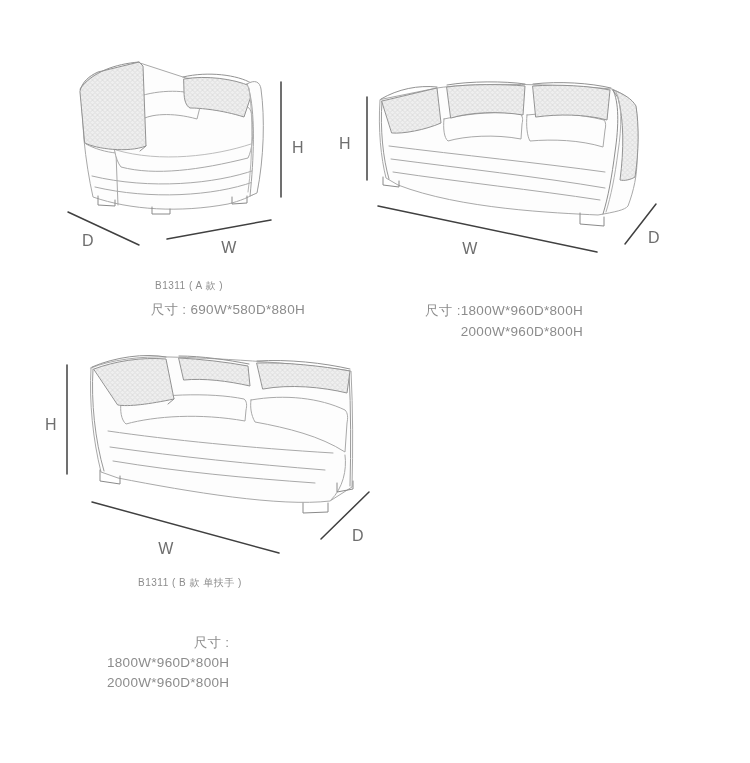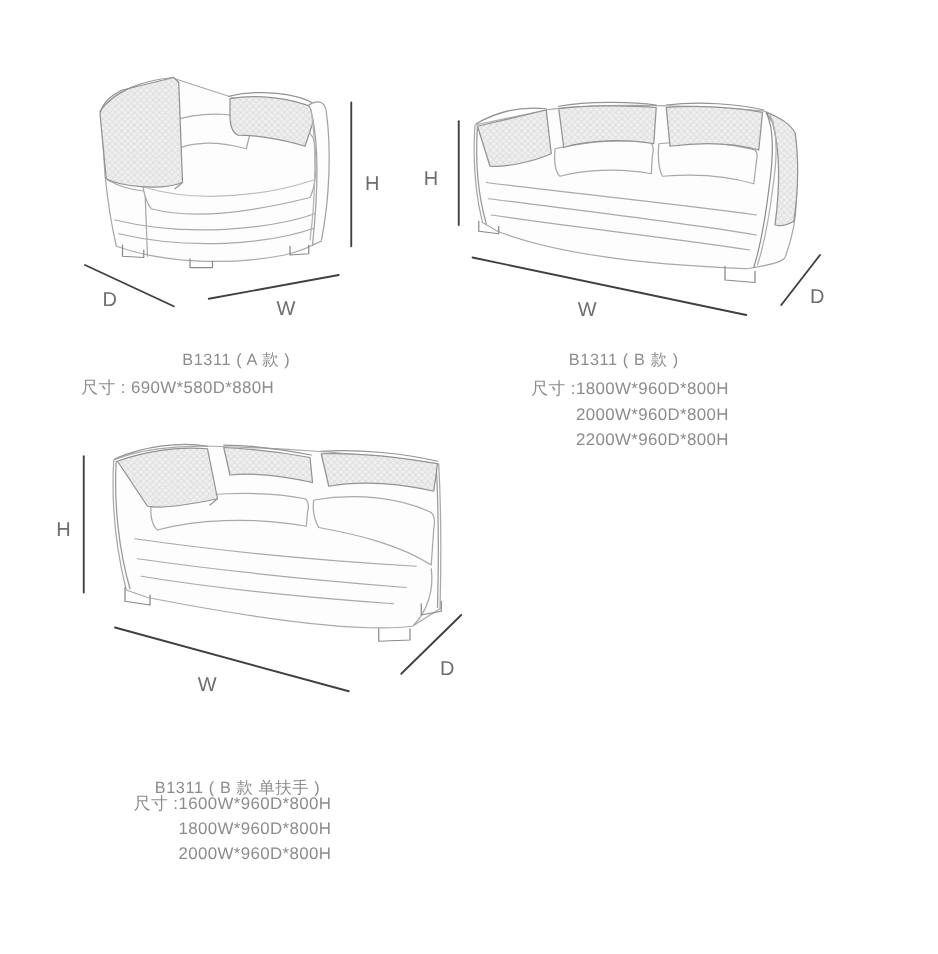--- a/index.html
+++ b/index.html
@@ -6,31 +6,31 @@
   #stage{
     position:relative;width:750px;height:763px;background:#ffffff;overflow:hidden;
     font-family:"Liberation Sans","DejaVu Sans",sans-serif;
   }
   #sketch-layer{position:absolute;left:0;top:0;}
   .dim-label{
     position:absolute;font-size:16px;color:#6e6e6e;width:18px;text-align:center;
     line-height:18px;letter-spacing:.5px;
   }
   .title{
-    position:absolute;font-size:13px;color:#8c8c8c;text-align:center;letter-spacing:.5px;
+    position:absolute;font-size:10px;color:#8c8c8c;text-align:center;letter-spacing:.5px;
     white-space:nowrap;
   }
   .sizes{
     position:absolute;font-size:13.5px;color:#8c8c8c;letter-spacing:.3px;
     display:grid;grid-template-columns:auto auto;line-height:20.6px;white-space:nowrap;
   }
   .sizes .px{text-align:right;}
   .sizes .val{text-align:right;}
   .sizes-center{
-    position:absolute;font-size:13.5px;color:#8c8c8c;letter-spacing:.3px;text-align:left;
+    position:absolute;font-size:13.5px;color:#8c8c8c;letter-spacing:.3px;text-align:right;
     white-space:nowrap;
   }
 </style>
 </head>
 <body>
 
 <div id="stage">
 
   <svg id="sketch-layer" width="750" height="763" viewBox="0 0 750 763" xmlns="http://www.w3.org/2000/svg">
     <defs>
@@ -176,35 +176,32 @@
 
   <div class="dim-label" style="left:42px;top:416px">H</div>
   <div class="dim-label" style="left:157px;top:540px">W</div>
   <div class="dim-label" style="left:349px;top:527px">D</div>
 
   <div class="title" style="left:89px;top:279px;width:200px">B1311 ( A 款 )</div>
   <div class="sizes-center" style="left:65px;top:301px;width:240px">
     <span>尺寸 : </span><span>690W*580D*880H</span>
   </div>
 
-  <div class="title" style="left:399px;top:279px;width:200px">B1311 ( B 款 )</div>
   <div class="sizes" style="left:425px;top:301px">
     <span class="px">尺寸 : </span>
     <span class="val">1800W*960D*800H</span>
     <span class="px"></span>
     <span class="val">2000W*960D*800H</span>
     <span class="px"></span>
-    <span class="val">2200W*960D*800H</span>
     <span class="px"></span>
   </div>
 
-  <div class="title" style="left:84px;top:621px;width:212px">B1311 ( B 款 单扶手 )</div>
+  <div class="title" style="left:84px;top:576px;width:212px">B1311 ( B 款 单扶手 )</div>
   <div class="sizes" style="left:107px;top:633px;line-height:20.2px">
     <span class="px">尺寸 : </span>
-    <span class="val">1600W*960D*800H</span>
     <span class="px"></span>
     <span class="val">1800W*960D*800H</span>
     <span class="px"></span>
     <span class="val">2000W*960D*800H</span>
     <span class="px"></span>
   </div>
 
 </div>
 
 </body></html>

